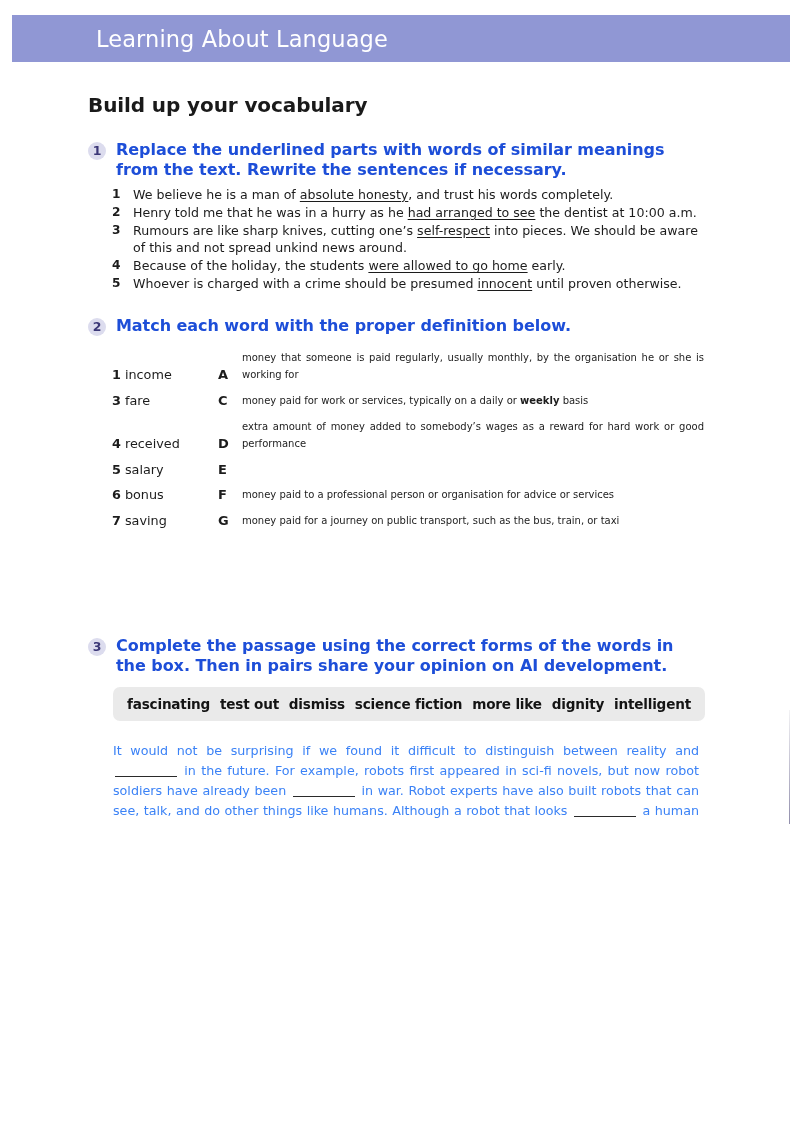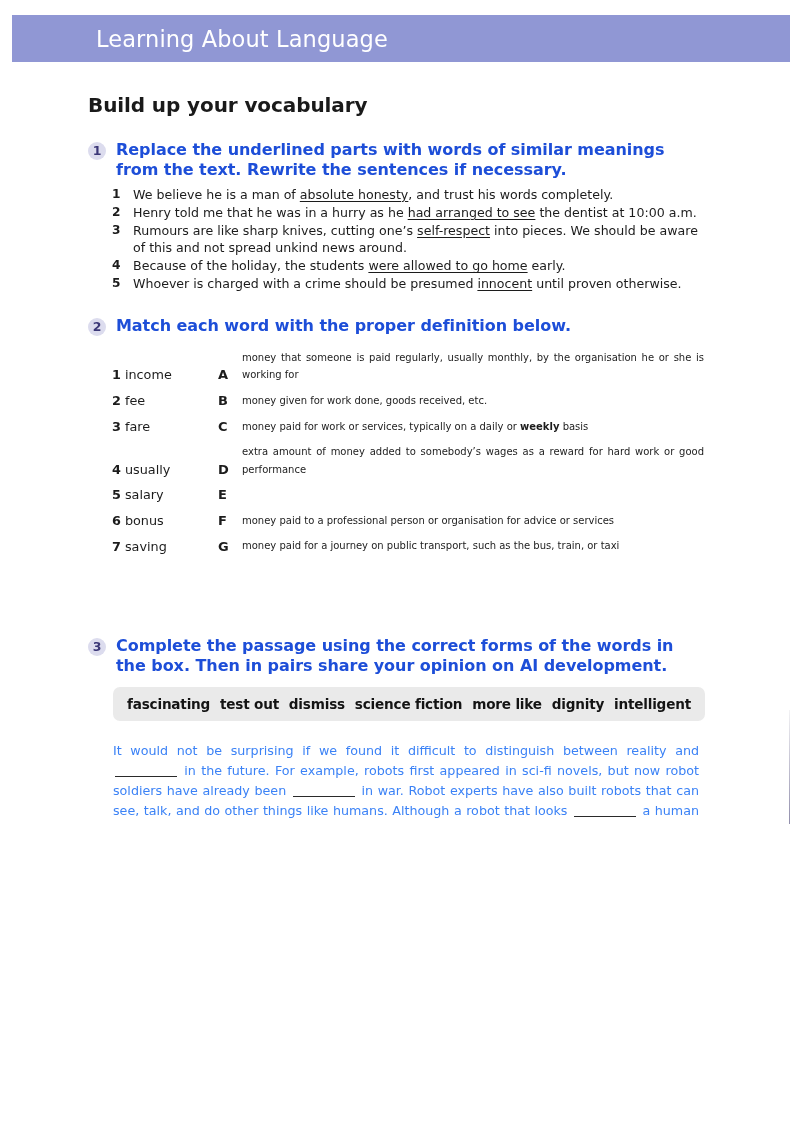--- a/index.html
+++ b/index.html
@@ -261,31 +261,26 @@
       <div class="ex-title">Match each word with the proper definition below.</div>
     </div>
   </div>
   <div class="match" id="match-list">
       <div class="match-row">
         <div class="m-left"><span class="mn">1</span><span>income</span></div>
         <div class="m-letter">A</div>
         <div class="m-def">money that someone is paid regularly, usually monthly, by the organisation he or she is working for</div>
       </div>
       <div class="match-row">
-        <div class="m-left"><span class="mn">2</span><span>fee</span></div>
-        <div class="m-letter">B</div>
-        <div class="m-def">money given for work done, goods received, etc.</div>
-      </div>
-      <div class="match-row">
         <div class="m-left"><span class="mn">3</span><span>fare</span></div>
         <div class="m-letter">C</div>
         <div class="m-def">money paid for work or services, typically on a daily or <b>weekly</b> basis</div>
       </div>
       <div class="match-row">
-        <div class="m-left"><span class="mn">4</span><span>usually</span></div>
+        <div class="m-left"><span class="mn">4</span><span>received</span></div>
         <div class="m-letter">D</div>
         <div class="m-def">extra amount of money added to somebody’s wages as a reward for hard work or good performance</div>
       </div>
       <div class="match-row">
         <div class="m-left"><span class="mn">5</span><span>salary</span></div>
         <div class="m-letter">E</div>
       </div>
       <div class="match-row">
         <div class="m-left"><span class="mn">6</span><span>bonus</span></div>
         <div class="m-letter">F</div>

